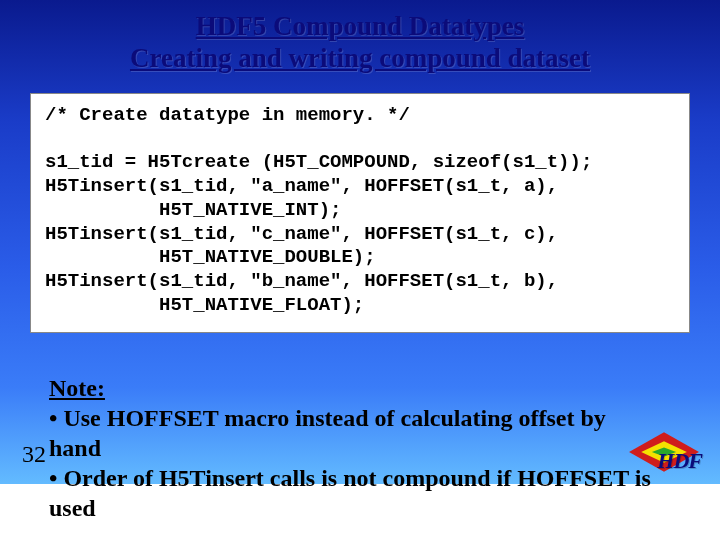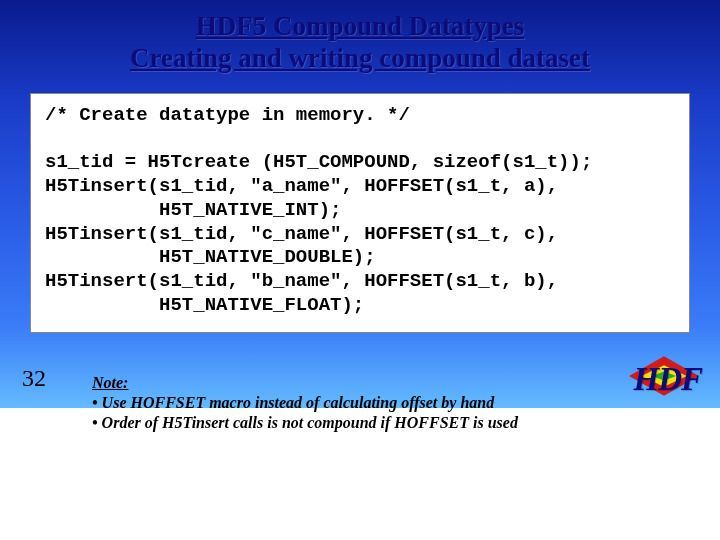--- a/index.html
+++ b/index.html
@@ -4,21 +4,21 @@
 <style>
   html, body {
     margin: 0;
     padding: 0;
     width: 720px;
     height: 540px;
     overflow: hidden;
   }
   .slide {
     width: 720px;
-    height: 408px;
+    height: 484px;
     background: linear-gradient(to bottom, #0a1a8e 0%, #1a3cc8 25%, #2a5ce8 55%, #3a7cf8 80%, #63bbff 100%);
     position: relative;
     font-family: "Times New Roman", Times, serif;
     box-sizing: border-box;
   }
   .title-block {
     text-align: center;
     padding-top: 10px;
     line-height: 1.2;
   }
@@ -35,27 +35,26 @@
     padding: 10px 12px 14px 14px;
     font-family: "Courier New", Courier, monospace;
     font-weight: bold;
     color: #000;
     font-size: 19px;
     line-height: 1.25;
     white-space: pre;
     border: 1px solid #888;
   }
   .note-block {
-    margin: 40px 60px 0 92px;
+    margin: 40px 60px 0 49px;
     color: #000;
     font-family: "Times New Roman", Times, serif;
     font-weight: bold;
-    font-size: 16px;
+    font-size: 24px;
     line-height: 1.25;
-    font-style: italic;
   }
   .note-heading {
     text-decoration: underline;
   }
   .page-num {
     position: absolute;
     left: 22px;
     bottom: 16px;
     color: #000;
     font-size: 24px;
@@ -72,21 +71,21 @@
     width: 100%;
     height: 100%;
   }
   .hdf-text {
     position: absolute;
     right: 18px;
     bottom: 10px;
     font-family: "Times New Roman", Times, serif;
     font-weight: bold;
     font-style: italic;
-    font-size: 33px;
+    font-size: 22px;
     color: #0b0b7a;
     letter-spacing: -1px;
     text-shadow: 1px 1px 0 rgba(0,0,0,0.2);
     margin-top: 20px;
   }
 </style>
 </head>
 <body>
 
 <div class="slide">

